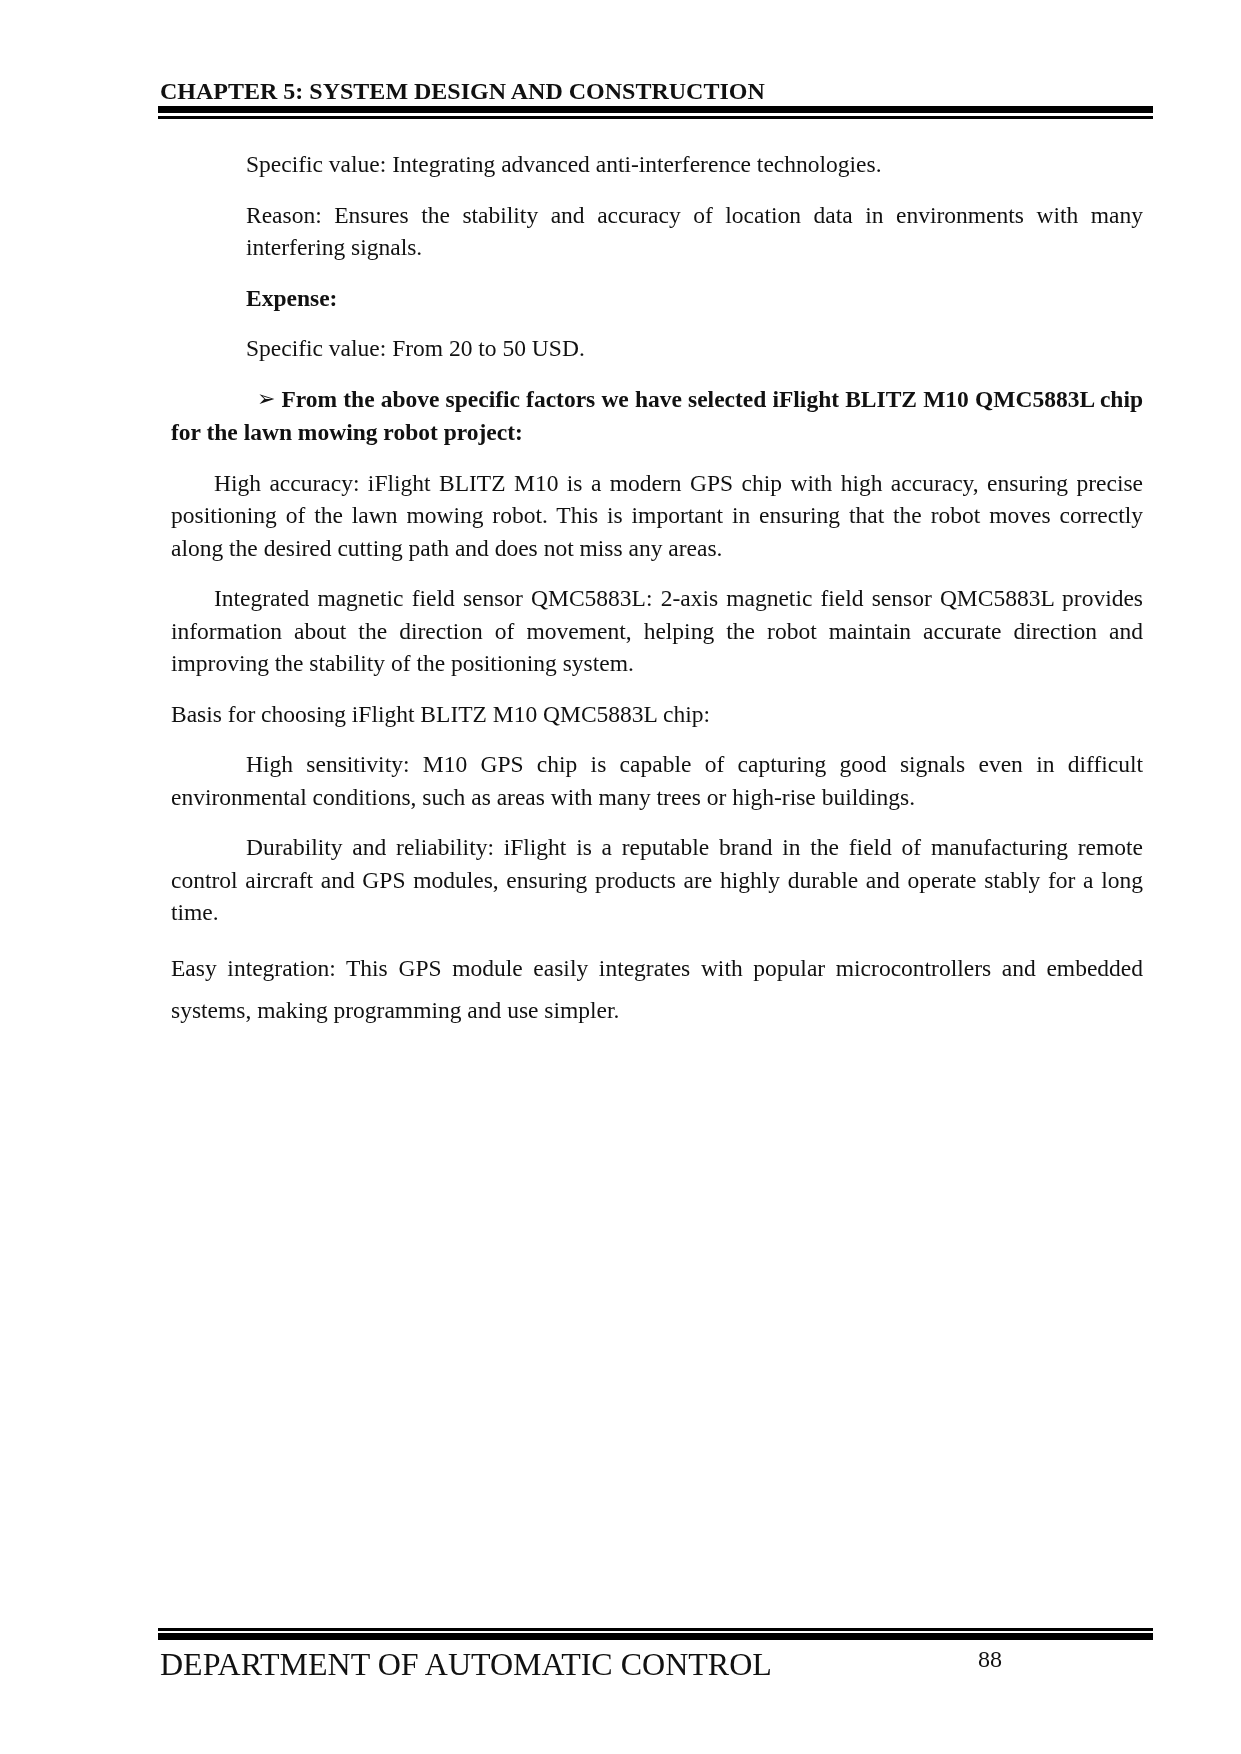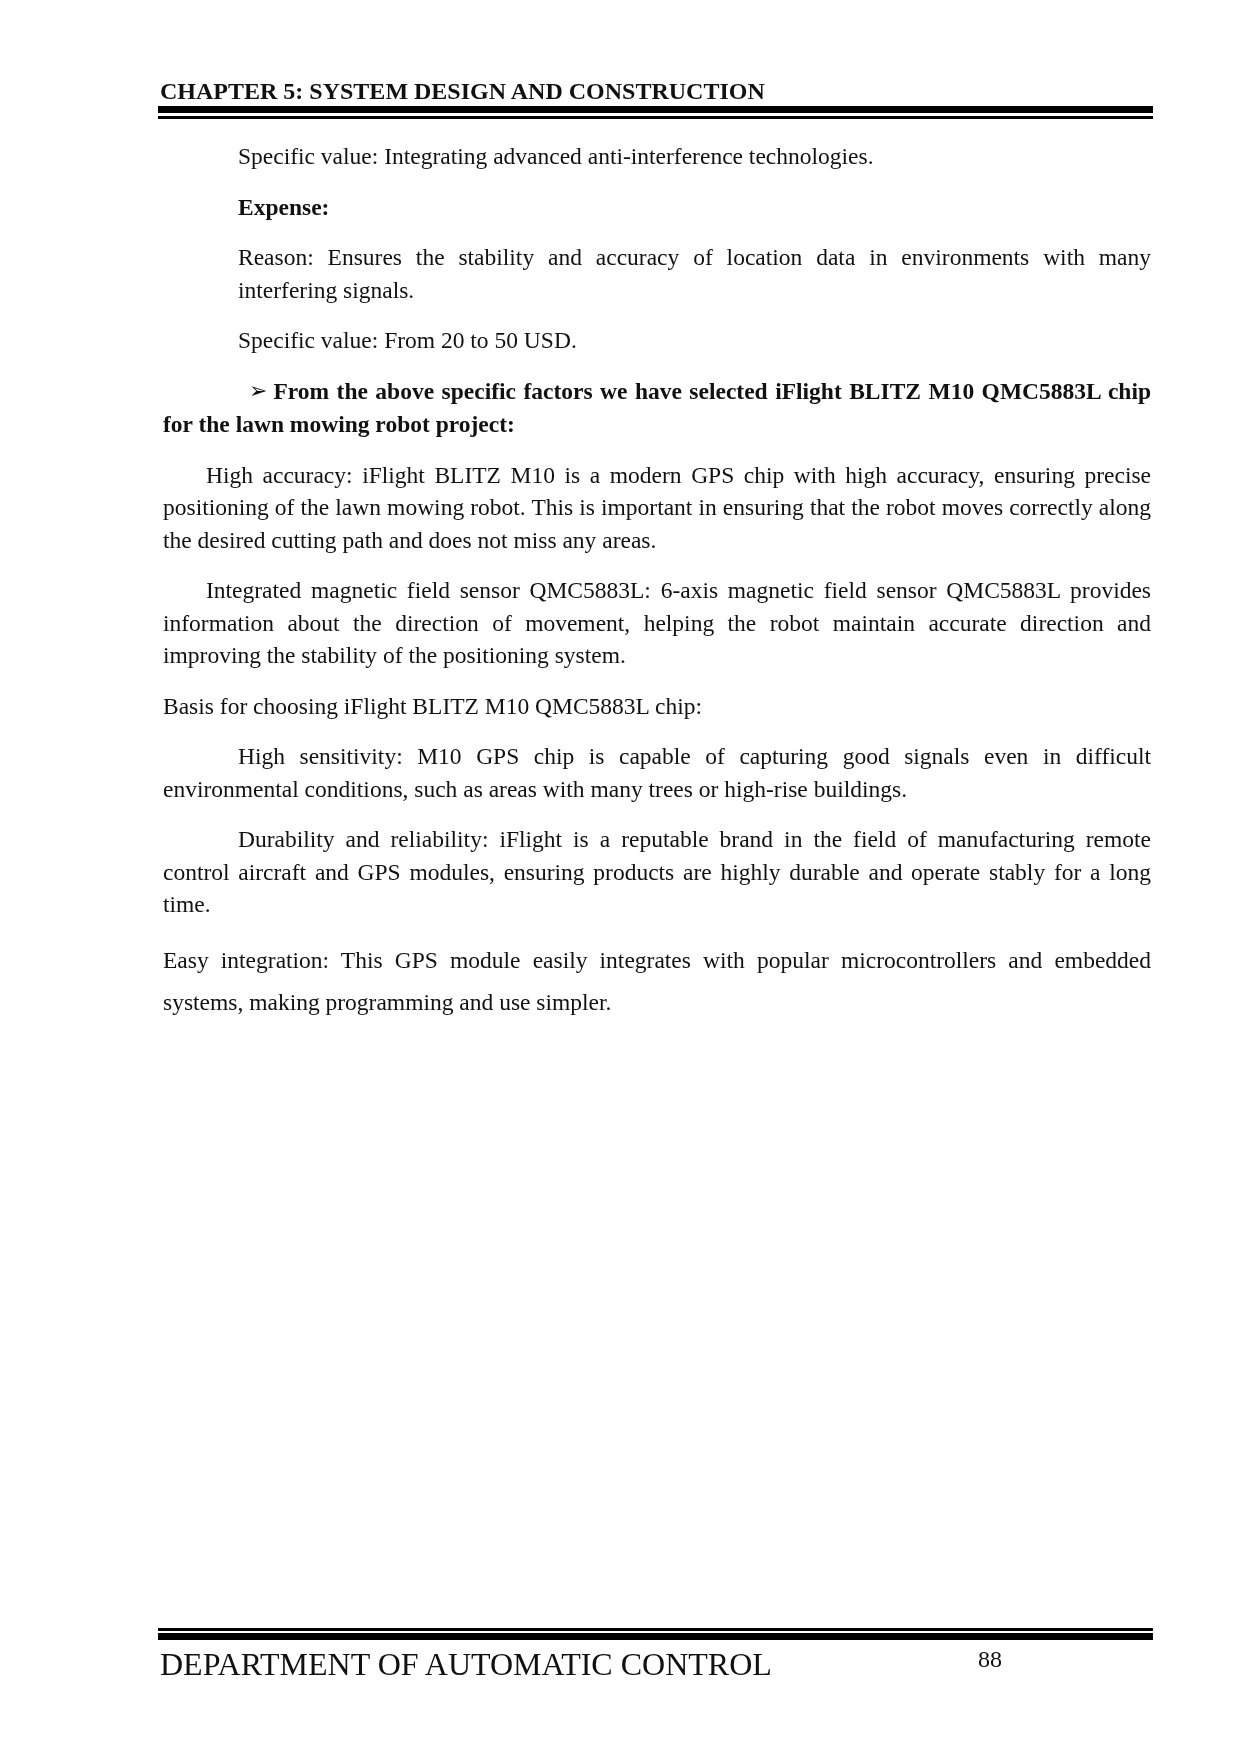--- a/index.html
+++ b/index.html
@@ -9,50 +9,50 @@
 
   .header-title { position: absolute; left: 160px; top: 78px; font-size: 24px; font-weight: bold;
                   letter-spacing: 0px; white-space: nowrap; }
   .rule-thick { position: absolute; left: 158px; width: 995px; height: 7px; background: #000; }
   .rule-thin  { position: absolute; left: 158px; width: 995px; height: 3px; background: #000; }
 
   .footer-left  { position: absolute; left: 160px; top: 1646px; font-size: 32px; font-weight: normal; white-space: nowrap; }
   .footer-right { position: absolute; right: 88px; top: 1646px; font-size: 24px; font-weight: normal; }
 
   .body { position: absolute; left: 163px; top: 140px; width: 988px; font-size: 23.5px; line-height: 32.5px; }
-  .p { margin: 0; text-align: justify; }
+  .p { margin: 8px; text-align: justify; }
   .ind-block { padding-left: 75px; }
   .ind-first { text-indent: 43px; }
   .ind-first-deep { text-indent: 75px; }
   .bold { font-weight: bold; }
   .gap { margin-top: 18px; }
   .arrow { display: inline-block; font-weight: normal; font-size: 22px; margin-right: 6px; transform: translateY(-1px); }
   .last-line-loose { line-height: 42px; }
 </style>
 </head>
 <body>
 
 <div class="page">
 
   <div class="header-title">CHAPTER 5: SYSTEM DESIGN AND CONSTRUCTION</div>
   <div class="rule-thick" style="top:106px;"></div>
   <div class="rule-thin" style="top:116px;"></div>
 
   <div class="body">
 
     <p class="p ind-block">Specific value: Integrating advanced anti-interference technologies.</p>
+    <p class="p ind-block gap">Reason: Ensures the stability and accuracy of location data in environments with many interfering signals.</p>
+
     <p class="p ind-block gap bold">Expense:</p>
-
-    <p class="p ind-block gap">Reason: Ensures the stability and accuracy of location data in environments with many interfering signals.</p>
     <p class="p ind-block gap">Specific value: From 20 to 50 USD.</p>
 
     <p class="p gap bold ind-first"><span class="arrow">➢</span><span>From the above specific factors we have selected iFlight BLITZ M10 QMC5883L chip for the lawn mowing robot project:</span></p>
 
     <p class="p gap ind-first">High accuracy: iFlight BLITZ M10 is a modern GPS chip with high accuracy, ensuring precise positioning of the lawn mowing robot. This is important in ensuring that the robot moves correctly along the desired cutting path and does not miss any areas.</p>
-    <p class="p gap ind-first">Integrated magnetic field sensor QMC5883L: 6-axis magnetic field sensor QMC5883L provides information about the direction of movement, helping the robot maintain accurate direction and improving the stability of the positioning system.</p>
+    <p class="p gap ind-first">Integrated magnetic field sensor QMC5883L: 2-axis magnetic field sensor QMC5883L provides information about the direction of movement, helping the robot maintain accurate direction and improving the stability of the positioning system.</p>
 
     <p class="p gap">Basis for choosing iFlight BLITZ M10 QMC5883L chip:</p>
     <p class="p gap ind-first-deep">High sensitivity: M10 GPS chip is capable of capturing good signals even in difficult environmental conditions, such as areas with many trees or high-rise buildings.</p>
     <p class="p gap ind-first-deep">Durability and reliability: iFlight is a reputable brand in the field of manufacturing remote control aircraft and GPS modules, ensuring products are highly durable and operate stably for a long time.</p>
     <p class="p gap last-line-loose">Easy integration: This GPS module easily integrates with popular microcontrollers and embedded systems, making programming and use simpler.</p>
 
   </div>
 
   <div class="rule-thin" style="top:1628px;"></div>
   <div class="rule-thick" style="top:1633px;"></div>

